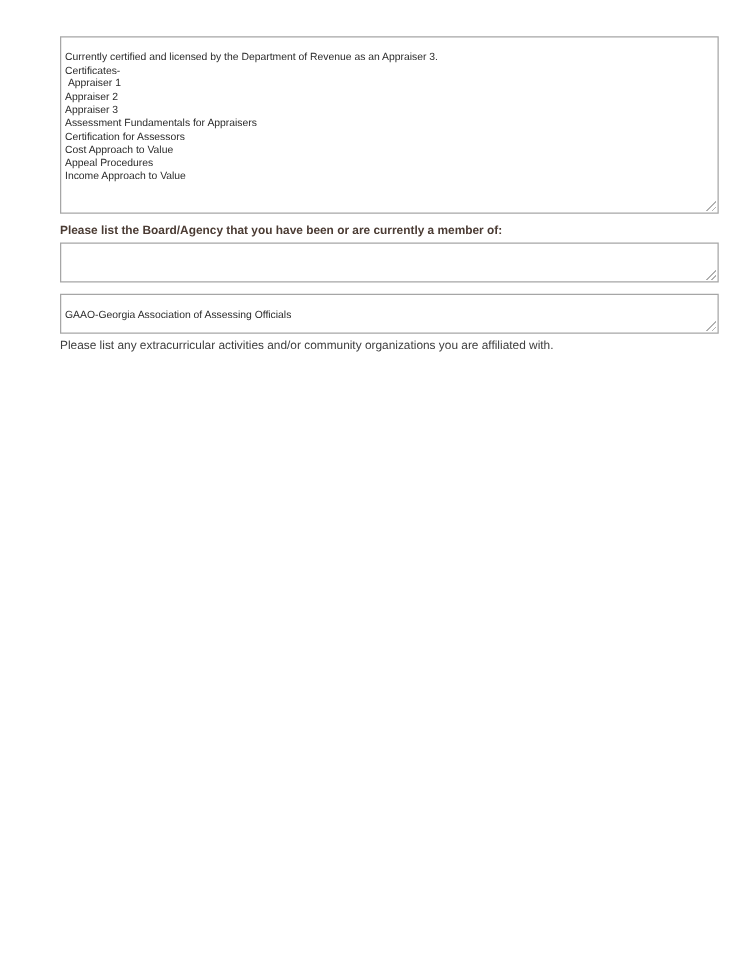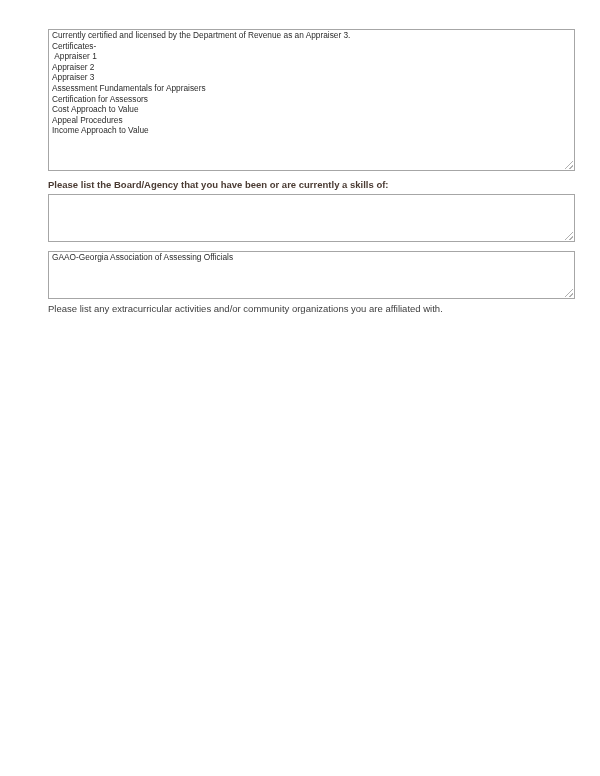--- a/index.html
+++ b/index.html
@@ -46,27 +46,27 @@
   .ta {
     display: block;
     width: 100%;
     border: 1px solid var(--textarea_border);
     border-radius: 0;
     background: #fff;
     font-family: "Liberation Sans", sans-serif;
     font-size: 8.3px;
     line-height: 10.6px;
     color: var(--textarea_text);
-    padding: 0 3px;
+    padding: 10px 3px;
     resize: none;
     overflow: hidden;
     outline: none;
   }
   .ta-lg { height: 142px; }
-  .ta-sm { height: 48px; }
+  .ta-sm { height: 32px; }
   .grip {
     position: absolute;
     right: 2px; bottom: 2px;
     width: 9px; height: 9px;
     background: repeating-linear-gradient(-45deg, transparent 0 2px, #b0b0b0 2px 3px);
     clip-path: polygon(100% 0, 100% 100%, 0 100%);
     cursor: nwse-resize;
   }
   .spacer-after-ta2 { height: 9px; }
 </style>
@@ -85,21 +85,21 @@
 Assessment Fundamentals for Appraisers
 Certification for Assessors
 Cost Approach to Value
 Appeal Procedures
 Income Approach to Value</textarea>
       <span class="grip"></span>
     </div>
   </section>
 
   <section>
-    <p class="field-label">Please list the Board/Agency that you have been or are currently a skills of:</p>
+    <p class="field-label">Please list the Board/Agency that you have been or are currently a member of:</p>
     <div class="ta-wrap">
       <textarea class="ta ta-sm" spellcheck="false" style=""></textarea>
       <span class="grip"></span>
     </div>
     <div class="spacer-after-ta2"></div>
   </section>
 
   <section>
     <div class="ta-wrap">
       <textarea class="ta ta-sm" spellcheck="false" style="">GAAO-Georgia Association of Assessing Officials</textarea>

